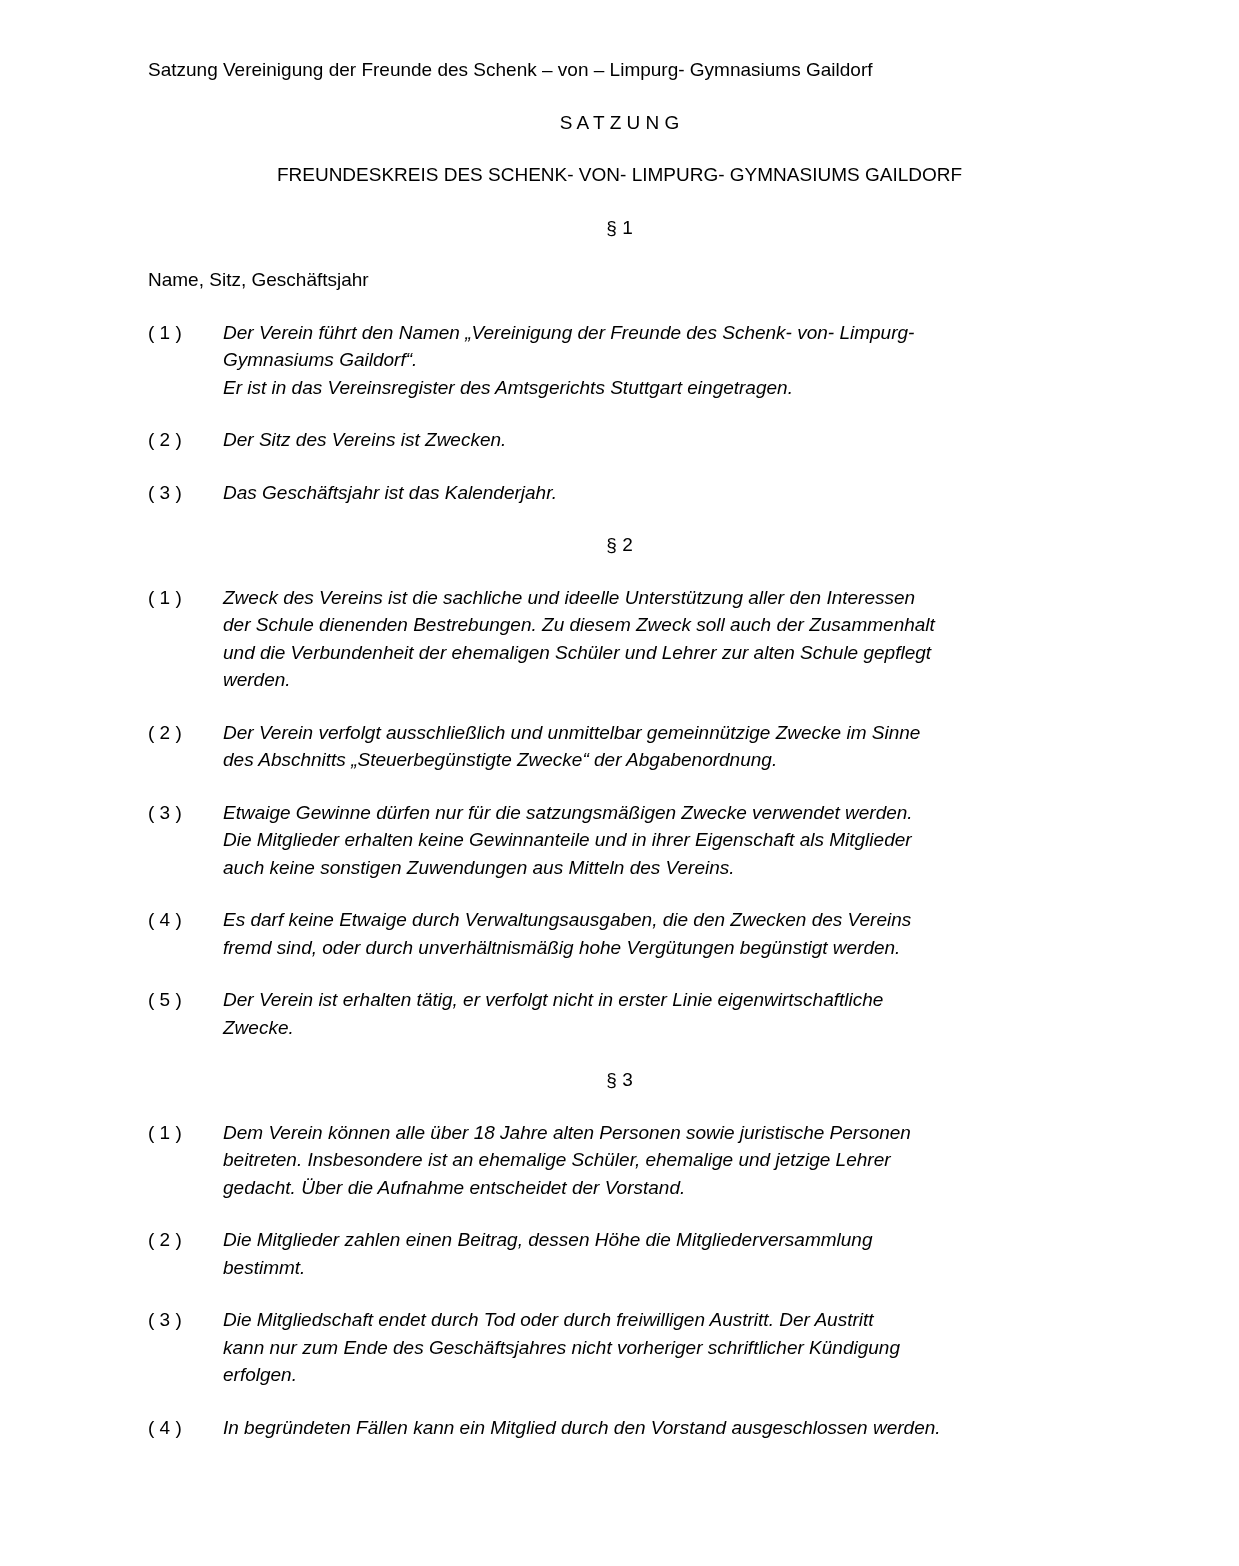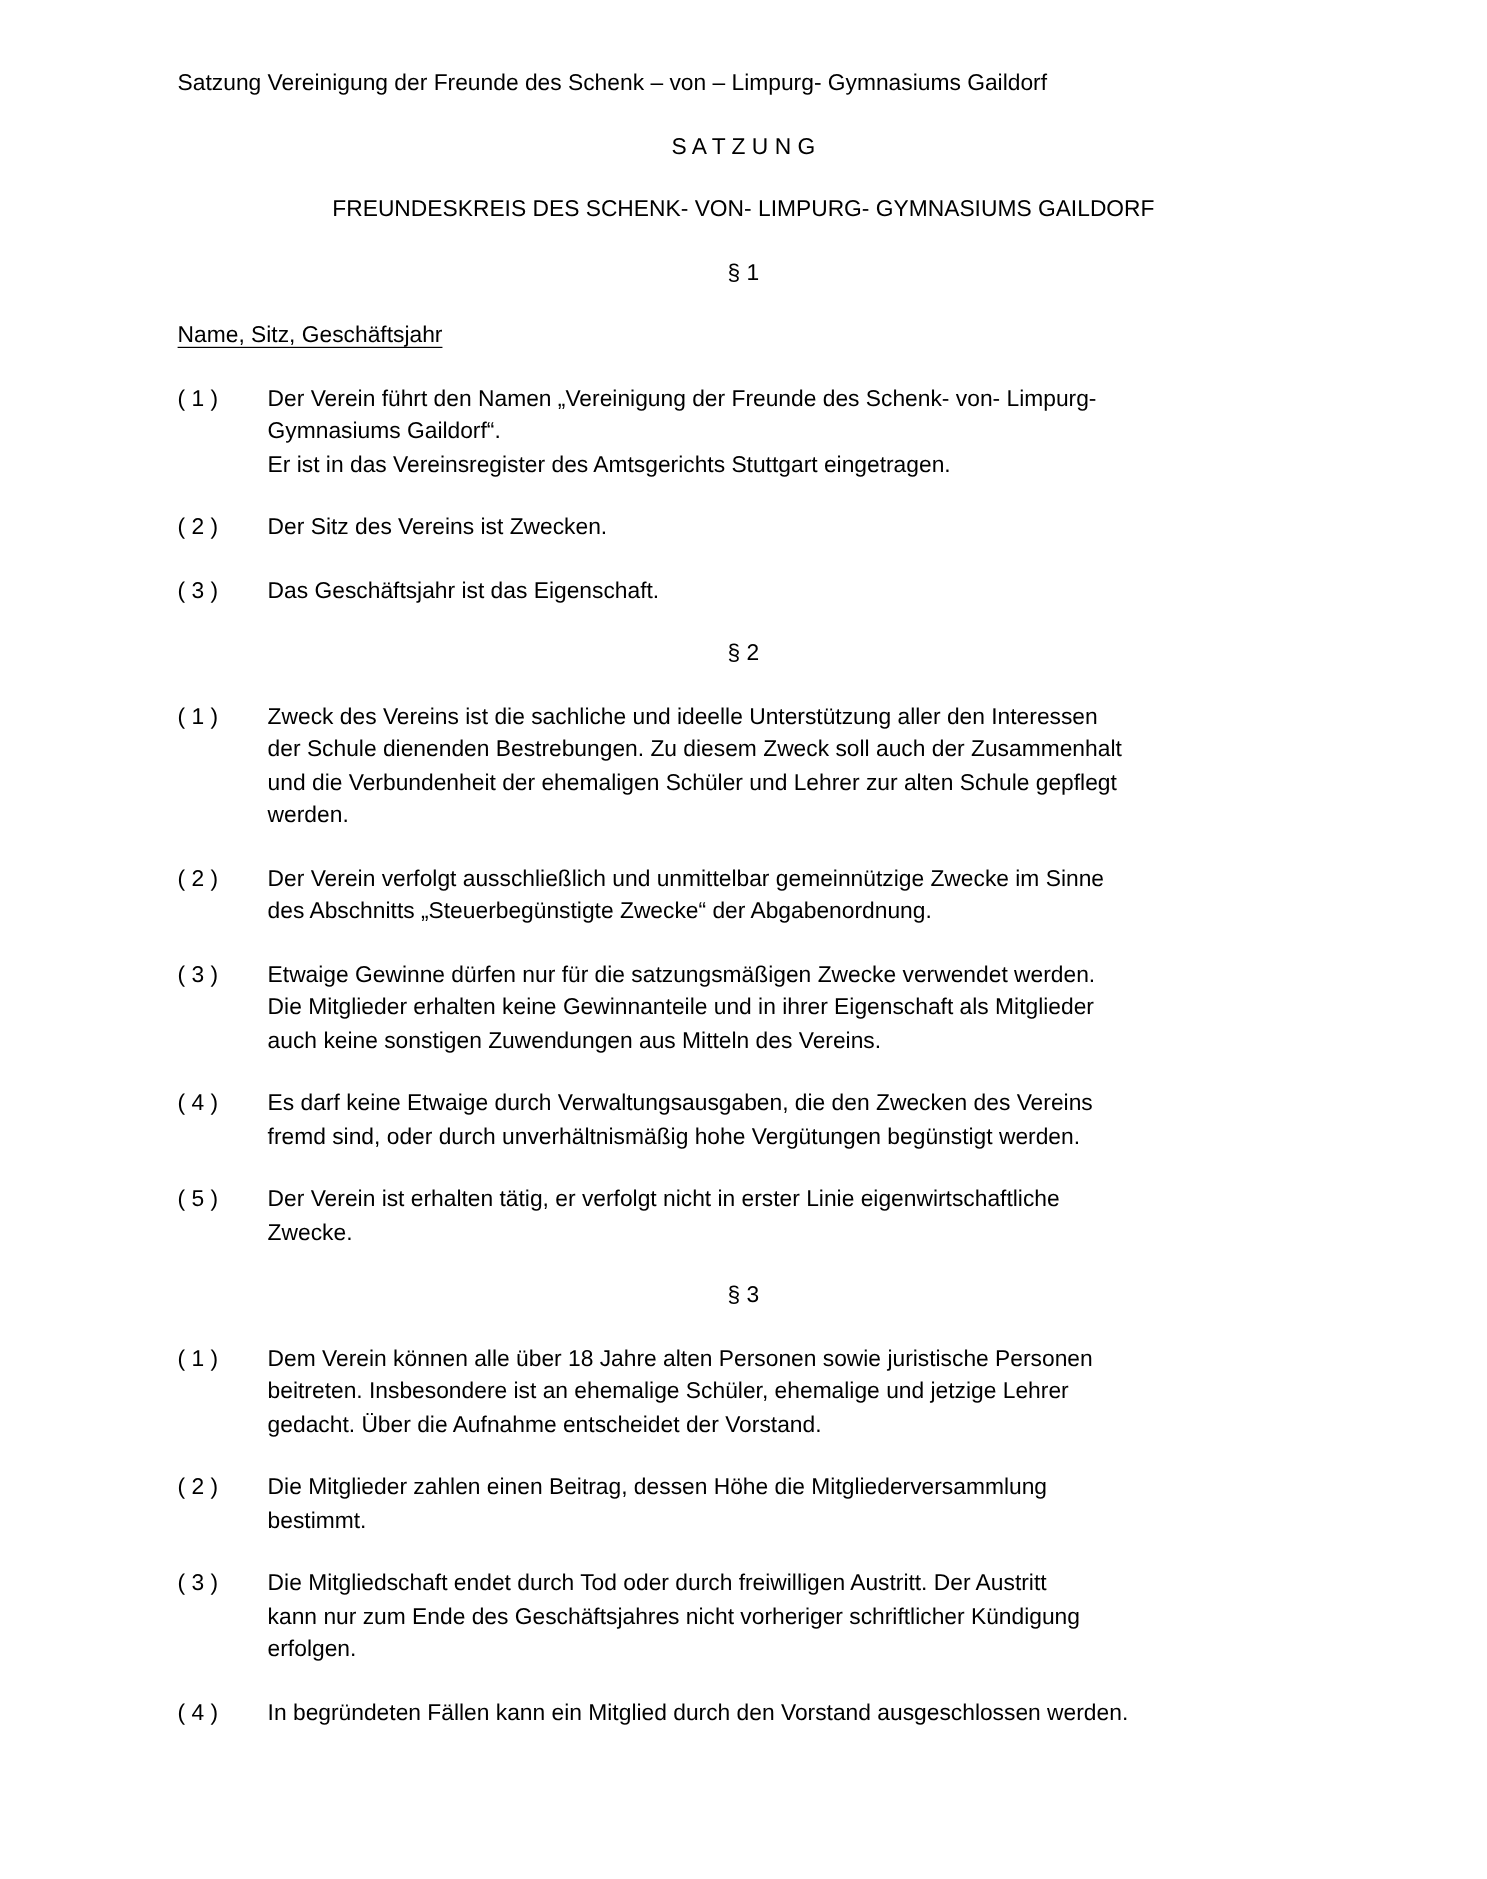--- a/index.html
+++ b/index.html
@@ -16,36 +16,36 @@
   .page {
     box-sizing: border-box;
     width: 1239px;
     height: 1102px;
     padding: 56px 148px 0 148px;
   }
   .line { margin: 0 0 25px 0; }
   .left   { text-align: left; }
   .center { text-align: center; }
   .heading {
-    text-decoration: underline;
     text-underline-offset: 4px;
   }
   .para {
     display: flex;
     align-items: flex-start;
     margin: 0 0 25px 0;
   }
   .marker {
     flex: 0 0 75px;
     width: 75px;
     white-space: nowrap;
   }
   .ptext {
     white-space: pre-line;
     flex: 1 1 auto;
+    font-style: italic;
   }
 </style>
 </head>
 <body>
 
 <div class="page">
 
   <p class="line left">Satzung Vereinigung der Freunde des Schenk – von – Limpurg- Gymnasiums Gaildorf</p>
   <p class="line center">S A T Z U N G</p>
   <p class="line center">FREUNDESKREIS DES SCHENK- VON- LIMPURG- GYMNASIUMS GAILDORF</p>
@@ -58,21 +58,21 @@
     <span class="ptext">Der Verein führt den Namen „Vereinigung der Freunde des Schenk- von- Limpurg-
 Gymnasiums Gaildorf“.
 Er ist in das Vereinsregister des Amtsgerichts Stuttgart eingetragen.</span>
   </div>
   <div class="para">
     <span class="marker">( 2 )</span>
     <span class="ptext">Der Sitz des Vereins ist Zwecken.</span>
   </div>
   <div class="para">
     <span class="marker">( 3 )</span>
-    <span class="ptext">Das Geschäftsjahr ist das Eigenschaft.</span>
+    <span class="ptext">Das Geschäftsjahr ist das Kalenderjahr.</span>
   </div>
 
   <p class="line center">§ 2</p>
 
   <div class="para">
     <span class="marker">( 1 )</span>
     <span class="ptext">Zweck des Vereins ist die sachliche und ideelle Unterstützung aller den Interessen
 der Schule dienenden Bestrebungen. Zu diesem Zweck soll auch der Zusammenhalt
 und die Verbundenheit der ehemaligen Schüler und Lehrer zur alten Schule gepflegt
 werden.</span>

